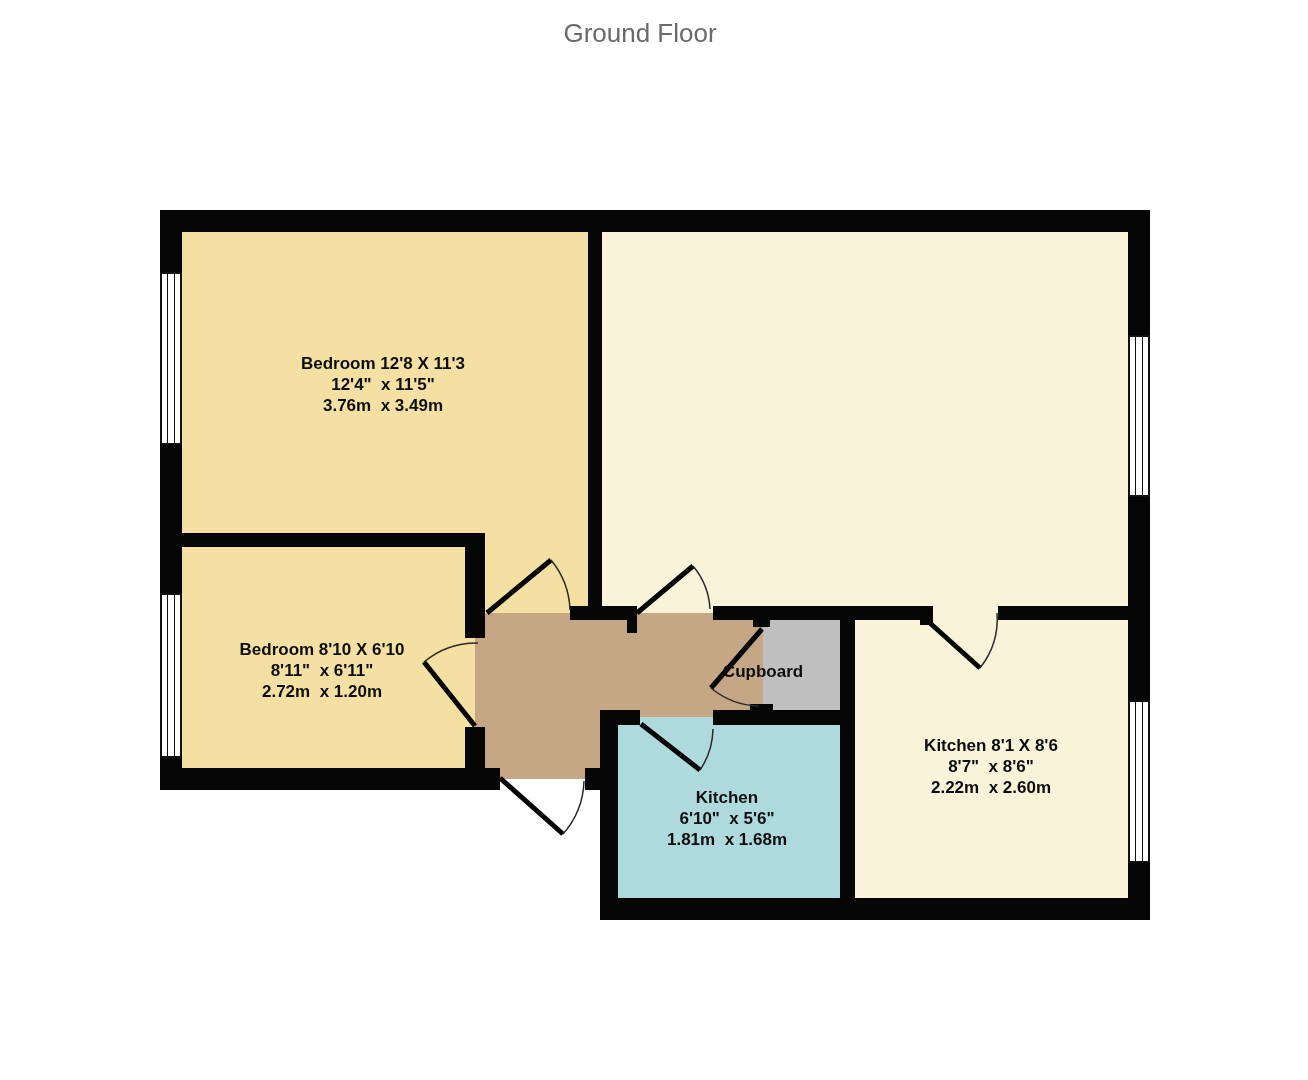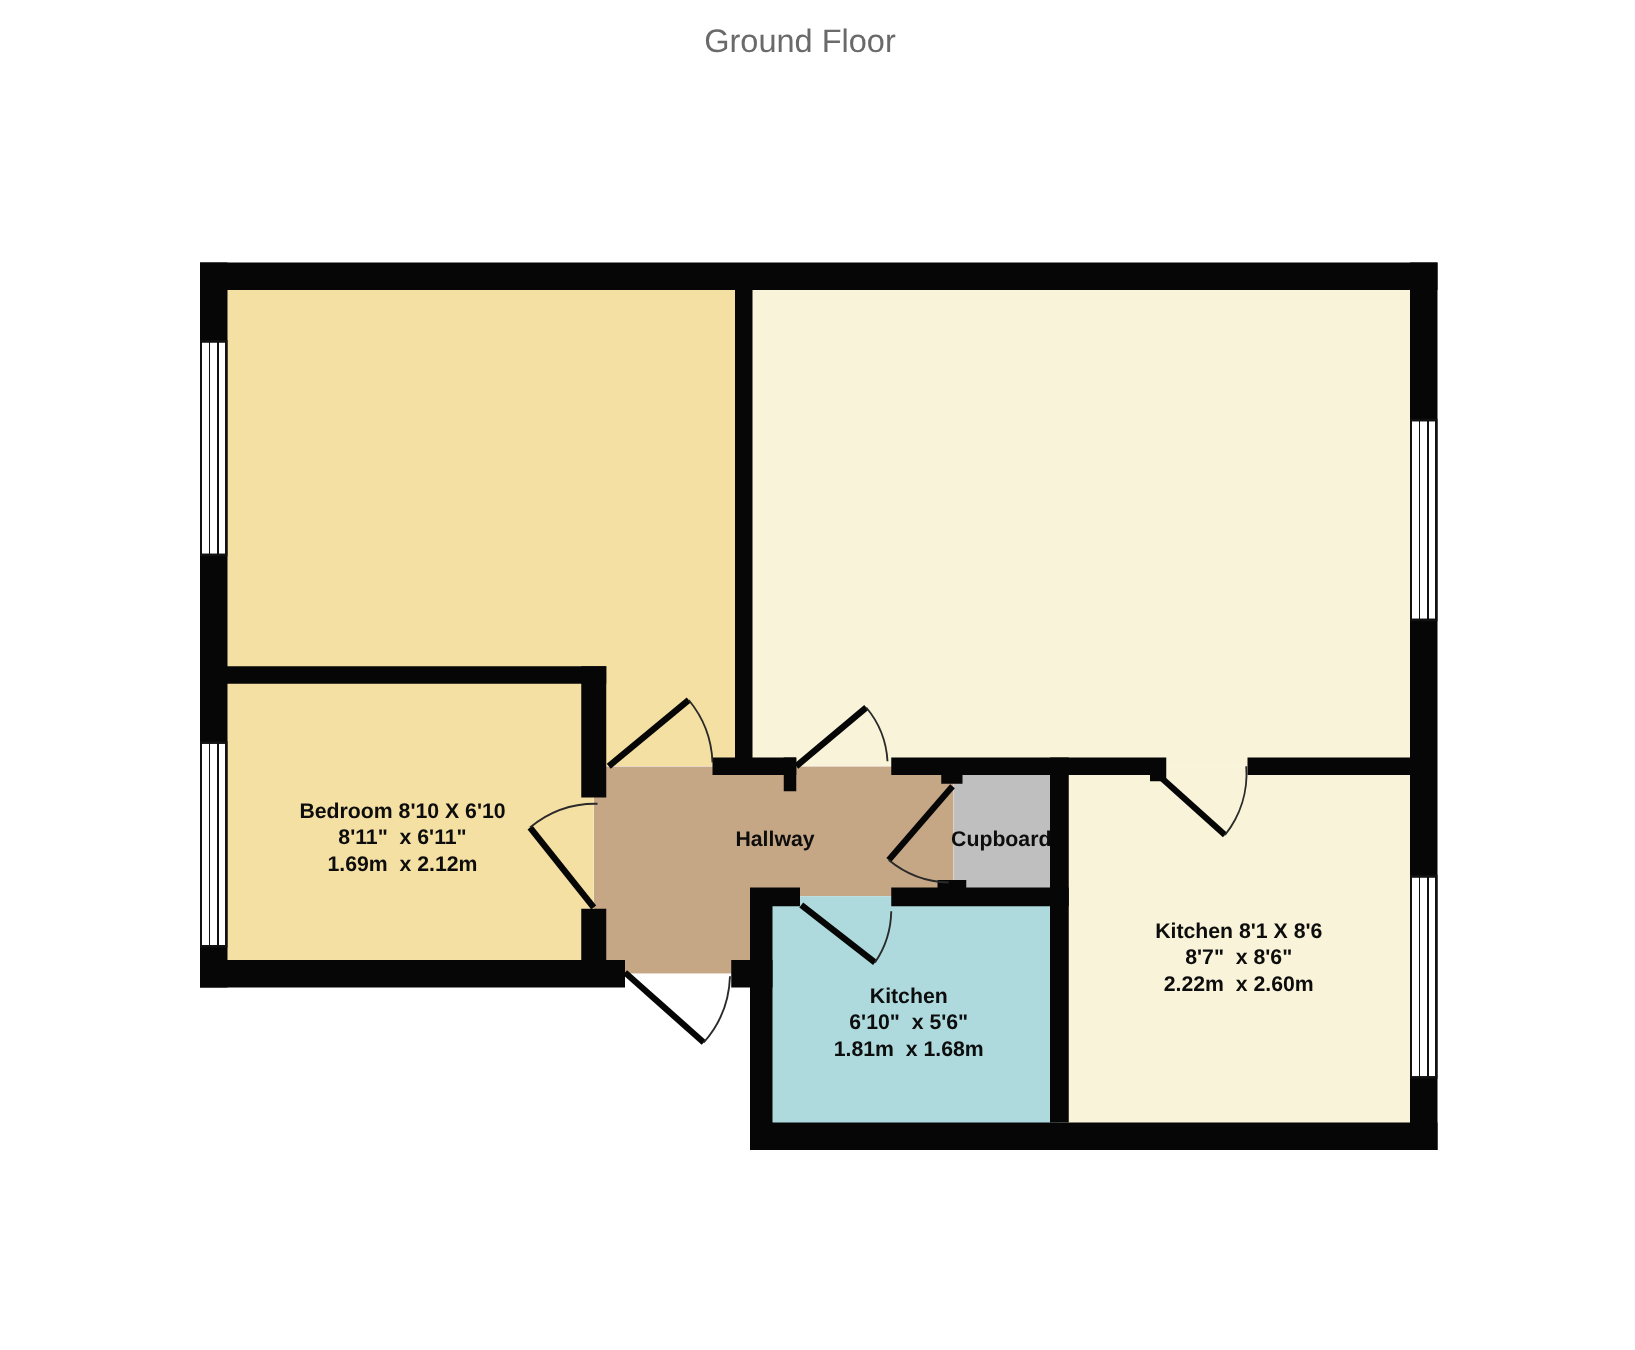--- a/index.html
+++ b/index.html
@@ -49,33 +49,33 @@
   <div class="fill f-bedroom" style="left:171px;top:221px;width:424px;height:392px;
               clip-path:polygon(0 0,424px 0,424px 392px,304px 392px,304px 319px,0 319px);"></div>
   <div class="fill f-bedroom" style="left:171px;top:540px;width:304px;height:239px;"></div>
   <div class="fill f-living" style="left:595px;top:221px;width:544px;height:392px;"></div>
   <div class="fill f-hallway" style="left:475px;top:613px;width:288px;height:166px;
               clip-path:polygon(0 0,288px 0,288px 104px,134px 104px,134px 166px,0 166px);"></div>
   <div class="fill f-cupboard" style="left:763px;top:613px;width:84px;height:104px;"></div>
   <div class="fill f-living" style="left:847px;top:613px;width:292px;height:296px;"></div>
   <div class="fill f-bathroom" style="left:609px;top:717px;width:238px;height:192px;"></div>
 
+  <div class="lbl" style="left:383px;top:384px;">
+    <span>Bedroom 12'8 X 11'3</span><span>12'4"  x 11'5"</span><span>3.76m  x 3.49m</span>
+  </div>
   <div class="lbl" style="left:322px;top:670px;">
-    <span>Bedroom 8'10 X 6'10</span><span>8'11"  x 6'11"</span><span>1.69m  x 2.12m</span>
+    <span>Bedroom 8'10 X 6'10</span><span>8'11"  x 6'11"</span><span>2.72m  x 1.20m</span>
   </div>
   <div class="lbl" style="left:991px;top:766px;">
     <span>Kitchen 8'1 X 8'6</span><span>8'7"  x 8'6"</span><span>2.22m  x 2.60m</span>
   </div>
   <div class="lbl" style="left:727px;top:818px;">
     <span>Kitchen</span><span>6'10"  x 5'6"</span><span>1.81m  x 1.68m</span>
   </div>
-  <div class="lbl" style="left:620px;top:671px;">
-    <span>Hallway</span>
-  </div>
-  <div class="lbl" style="left:801px;top:671px;">
+  <div class="lbl" style="left:763px;top:671px;">
     <span>Cupboard</span>
   </div>
 
   <div class="wall" style="left:160px;top:210px;width:990px;height:22px;"></div>
   <div class="wall" style="left:160px;top:210px;width:22px;height:580px;"></div>
   <div class="wall" style="left:1128px;top:210px;width:22px;height:710px;"></div>
   <div class="wall" style="left:160px;top:768px;width:340px;height:22px;"></div>
   <div class="wall" style="left:585px;top:768px;width:33px;height:22px;"></div>
   <div class="wall" style="left:600px;top:712px;width:18px;height:208px;"></div>
   <div class="wall" style="left:600px;top:898px;width:550px;height:22px;"></div>

